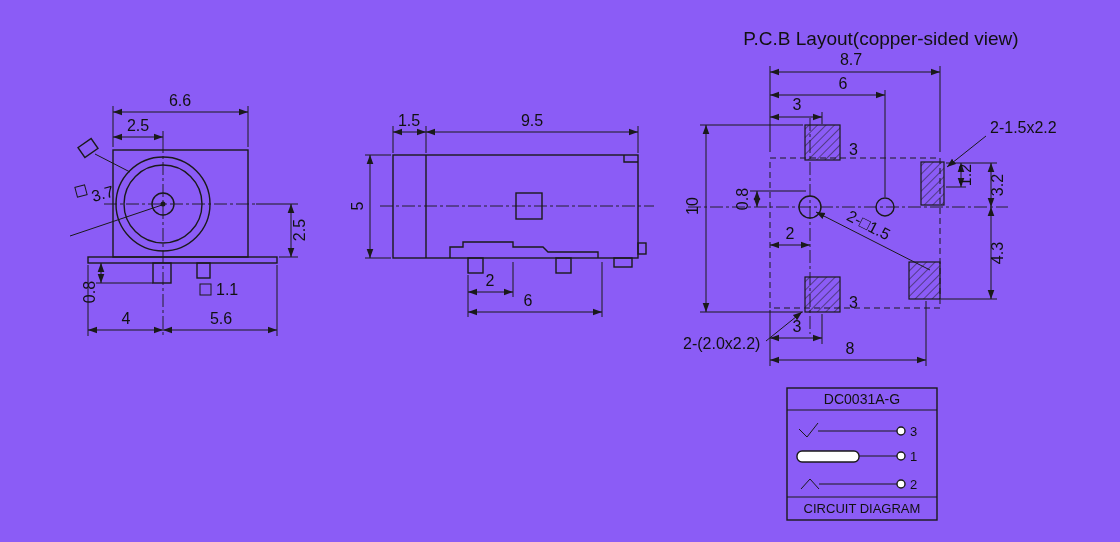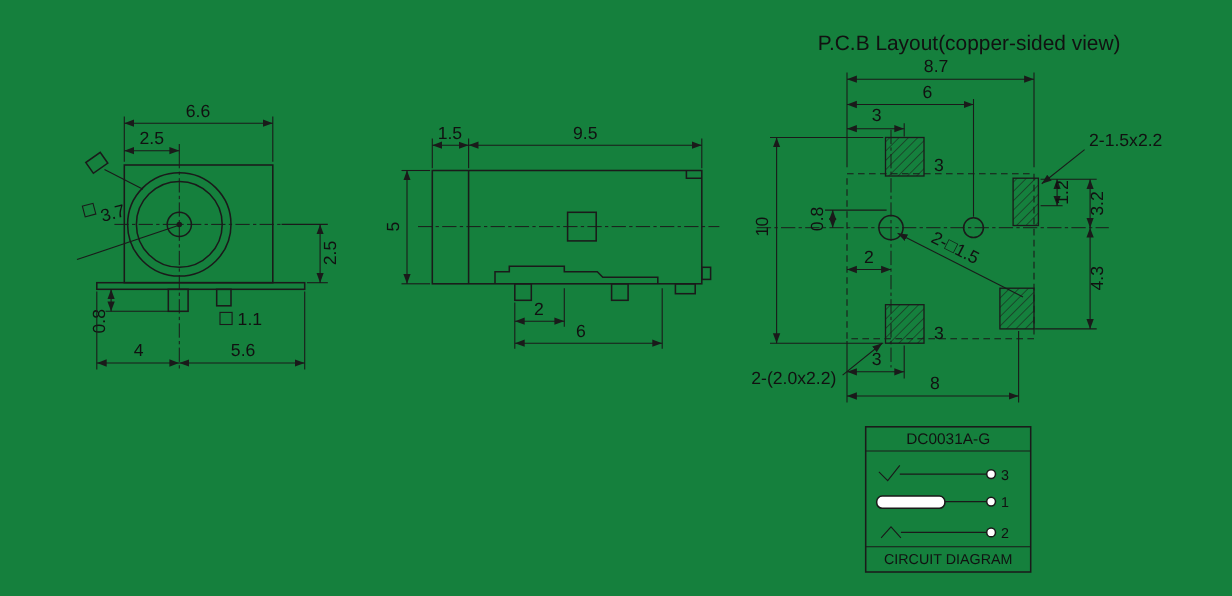--- a/index.html
+++ b/index.html
@@ -1,16 +1,16 @@
 <!DOCTYPE html>
 <html><head>
 <meta charset="utf-8">
 <style>
   html,body{margin:0;padding:0;background:#ffffff;}
-  #stage{position:relative;width:1120px;height:542px;background:#15803d;overflow:hidden;}
+  #stage{position:relative;width:1120px;height:542px;background:#8b5cf6;overflow:hidden;}
   svg{display:block;}
   text{font-family:"Liberation Sans",sans-serif;font-size:16px;fill:#111;}
   .t-title{font-size:19px;}
   .t-med{font-size:14px;}
   .t-small{font-size:13px;}
   .ol{fill:none;stroke:#1a1a1a;stroke-width:1.4;}       
   .olw{fill:#ffffff;stroke:#1a1a1a;stroke-width:1.4;}   
   .tl{fill:none;stroke:#1a1a1a;stroke-width:1;}         
   .cl{fill:none;stroke:#1a1a1a;stroke-width:0.9;stroke-dasharray:13 3 3 3;} 
   .dsh{fill:none;stroke:#1a1a1a;stroke-width:1;stroke-dasharray:6 4;}       

